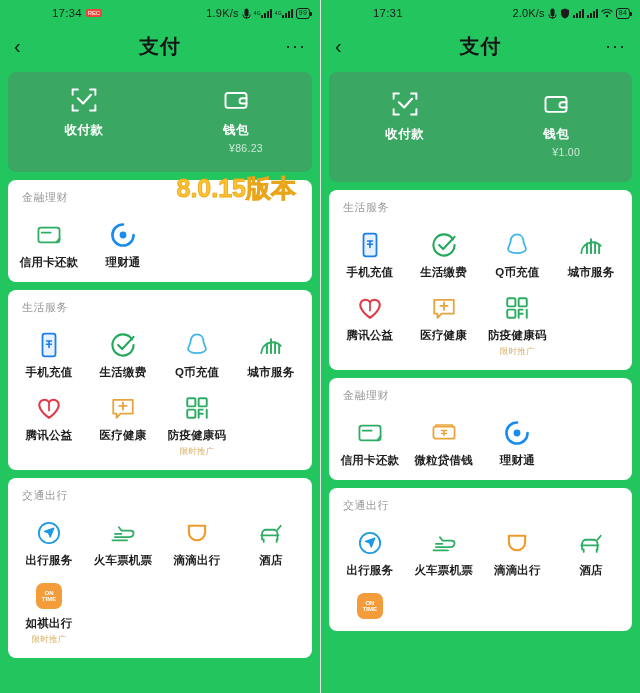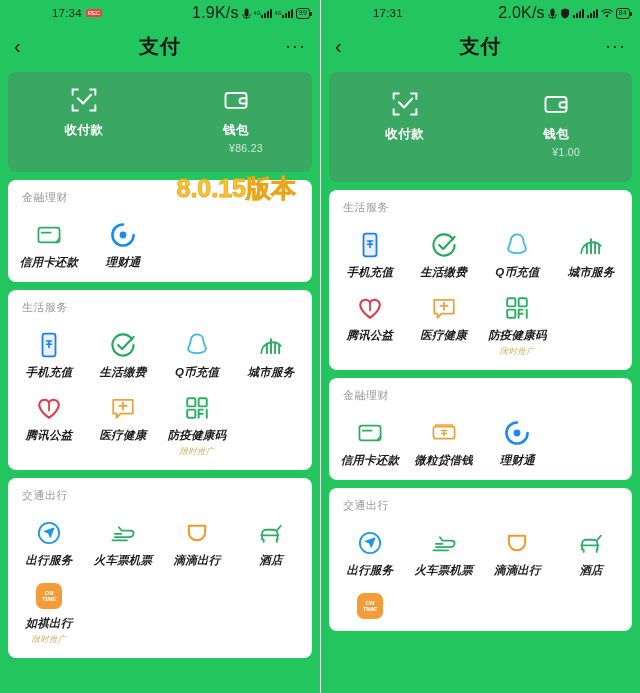--- a/index.html
+++ b/index.html
@@ -30,21 +30,21 @@
   .sb-time { font-size: 11.5px; font-weight: 500; color: #1c1c1c; }
   .sb-rec {
     background: #e8453c; color: #fff; font-size: 6px;
     padding: 1px 2px; border-radius: 2px; line-height: 1;
     letter-spacing: -.2px;
   }
   .sb-right {
     margin-left: auto; display: flex; align-items: center; gap: 3px;
     font-size: 10px; color: #1c1c1c;
   }
-  .sb-speed { font-size: 16px; font-weight: 500; }
+  .sb-speed { font-size: 11px; font-weight: 500; }
   .ico-sm { display: inline-flex; align-items: center; }
   .sig { display: inline-flex; align-items: flex-end; gap: 1px; height: 9px; }
   .sig i { width: 2px; background: #1c1c1c; display: block; border-radius: .5px; }
   .sig i:nth-child(1){height:3px}.sig i:nth-child(2){height:5px}
   .sig i:nth-child(3){height:7px}.sig i:nth-child(4){height:9px}
   .gtag { font-size: 5px; vertical-align: super; line-height: 1; }
   .batt {
     border: 1px solid #1c1c1c; border-radius: 3px;
     font-size: 7px; padding: 0 2px; line-height: 10px; height: 11px;
     display: inline-flex; align-items: center; position: relative;
@@ -103,21 +103,21 @@
     font-size: 25px; font-weight: 700; color: #ffc32b;
     letter-spacing: 0px; line-height: 1;
     -webkit-text-stroke: 0.8px #e9a51a;
     white-space: nowrap;
   }
   .phone.right .ver-badge { top: -2px; }
 
   .grid {
     display: flex; flex-wrap: wrap; padding: 0 4px;
   }
-  .grid.c4 .cell { width: 25%; font-style: italic; }
+  .grid.c4 .cell { width: 25%; }
   .cell {
     width: 25%;
     display: flex; flex-direction: column; align-items: center;
     padding-top: 14px; cursor: pointer;
   }
   .cell-label {
     font-size: 11.5px; color: #1d1d1d; margin-top: 7px;
     font-weight: 600; white-space: nowrap; letter-spacing: .2px;
   }
   .cell-badge {

